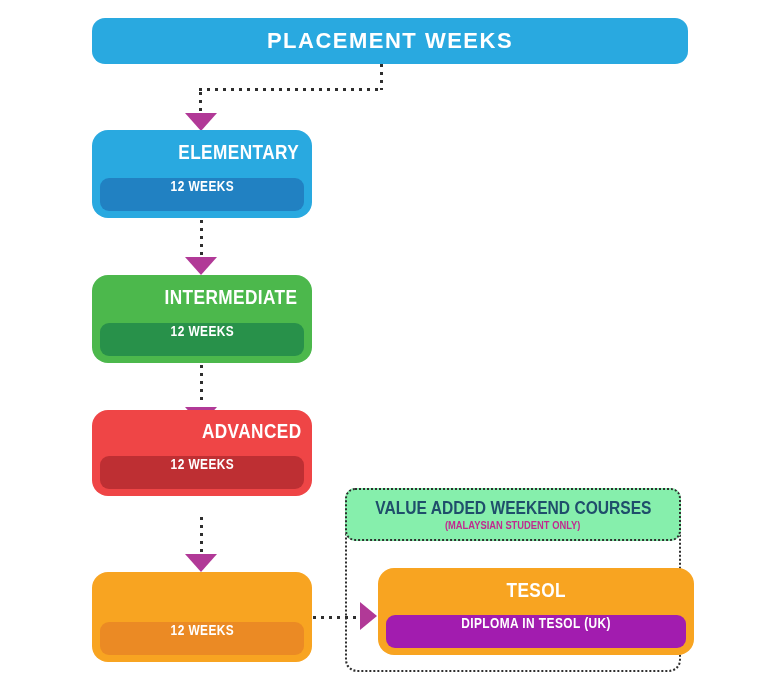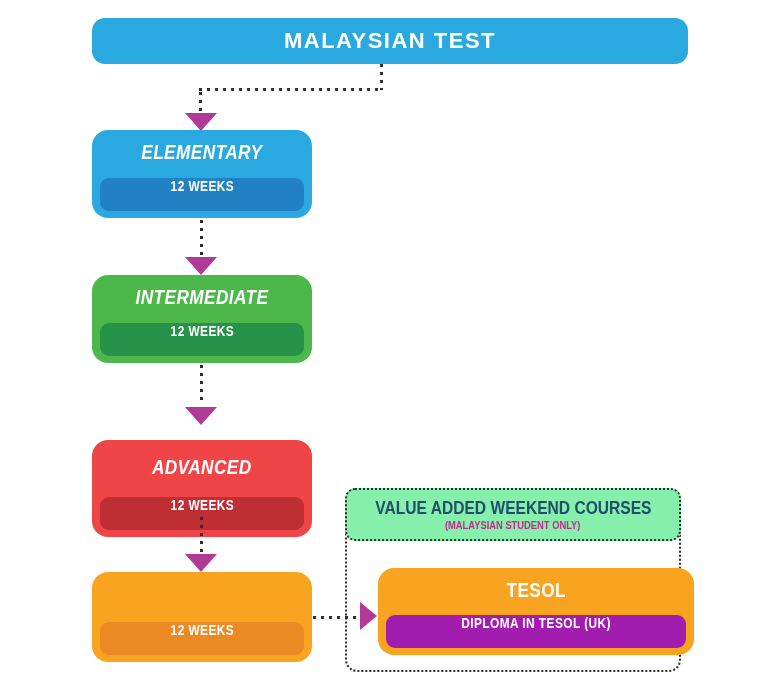--- a/index.html
+++ b/index.html
@@ -15,39 +15,39 @@
   }
   .banner-label{
     color:#ffffff;font-size:22px;font-weight:bold;letter-spacing:1.5px;
   }
   
   .course-box{
     position:absolute;left:92px;width:220px;border-radius:16px;
   }
   .course-box .title-area{
     position:absolute;left:0;right:0;top:0;bottom:44px;
-    display:flex;align-items:center;justify-content:center;font-style:italic;
+    display:flex;align-items:center;justify-content:flex-end;
   }
   .course-title{
     color:#ffffff;font-size:21px;font-weight:bold;white-space:nowrap;
     display:inline-block;transform:scaleX(0.82);letter-spacing:0.5px;
   }
   .duration-band{
     position:absolute;left:8px;right:8px;bottom:7px;height:33px;border-radius:9px;
     display:flex;justify-content:center;
   }
   .duration-label{
     color:#ffffff;font-size:14px;font-weight:bold;white-space:nowrap;
     display:inline-block;transform:scaleX(0.85);letter-spacing:0.5px;
   }
   .box-elementary{top:130px;height:88px;background:#29A9E0;}
   .box-elementary .duration-band{background:#2181C2;}
   .box-intermediate{top:275px;height:88px;background:#4CB84C;}
   .box-intermediate .duration-band{background:#28914A;}
-  .box-advanced{top:440px;height:97px;background:#EF4546;}
+  .box-advanced{top:410px;height:86px;background:#EF4546;}
   .box-advanced .duration-band{background:#BE2F33;}
   .box-ielts{top:572px;height:90px;background:#F8A421;}
   .box-ielts .duration-band{background:#EB8A24;}
   
   .dot-v{
     position:absolute;width:3px;
     background-image:repeating-linear-gradient(to bottom,#2E2E2E 0 3px,transparent 3px 8px);
   }
   .dot-h{
     position:absolute;height:3px;
@@ -100,21 +100,21 @@
     background:#F8A421;border-radius:16px;
   }
   .box-tesol .duration-band{background:#a21caf;}
 </style>
 </head>
 <body>
 
 <div class="canvas">
 
   <div class="banner">
-    <span class="banner-label">MALAYSIAN TEST</span>
+    <span class="banner-label">PLACEMENT WEEKS</span>
   </div>
 
   <div class="dot-v seg-banner-drop"></div>
   <div class="dot-h seg-elbow-h"></div>
   <div class="dot-v seg-elbow-drop"></div>
   <div class="arrow-down arr1"></div>
 
   <div class="course-box box-elementary">
     <div class="title-area">
       <span class="course-title">ELEMENTARY</span>

